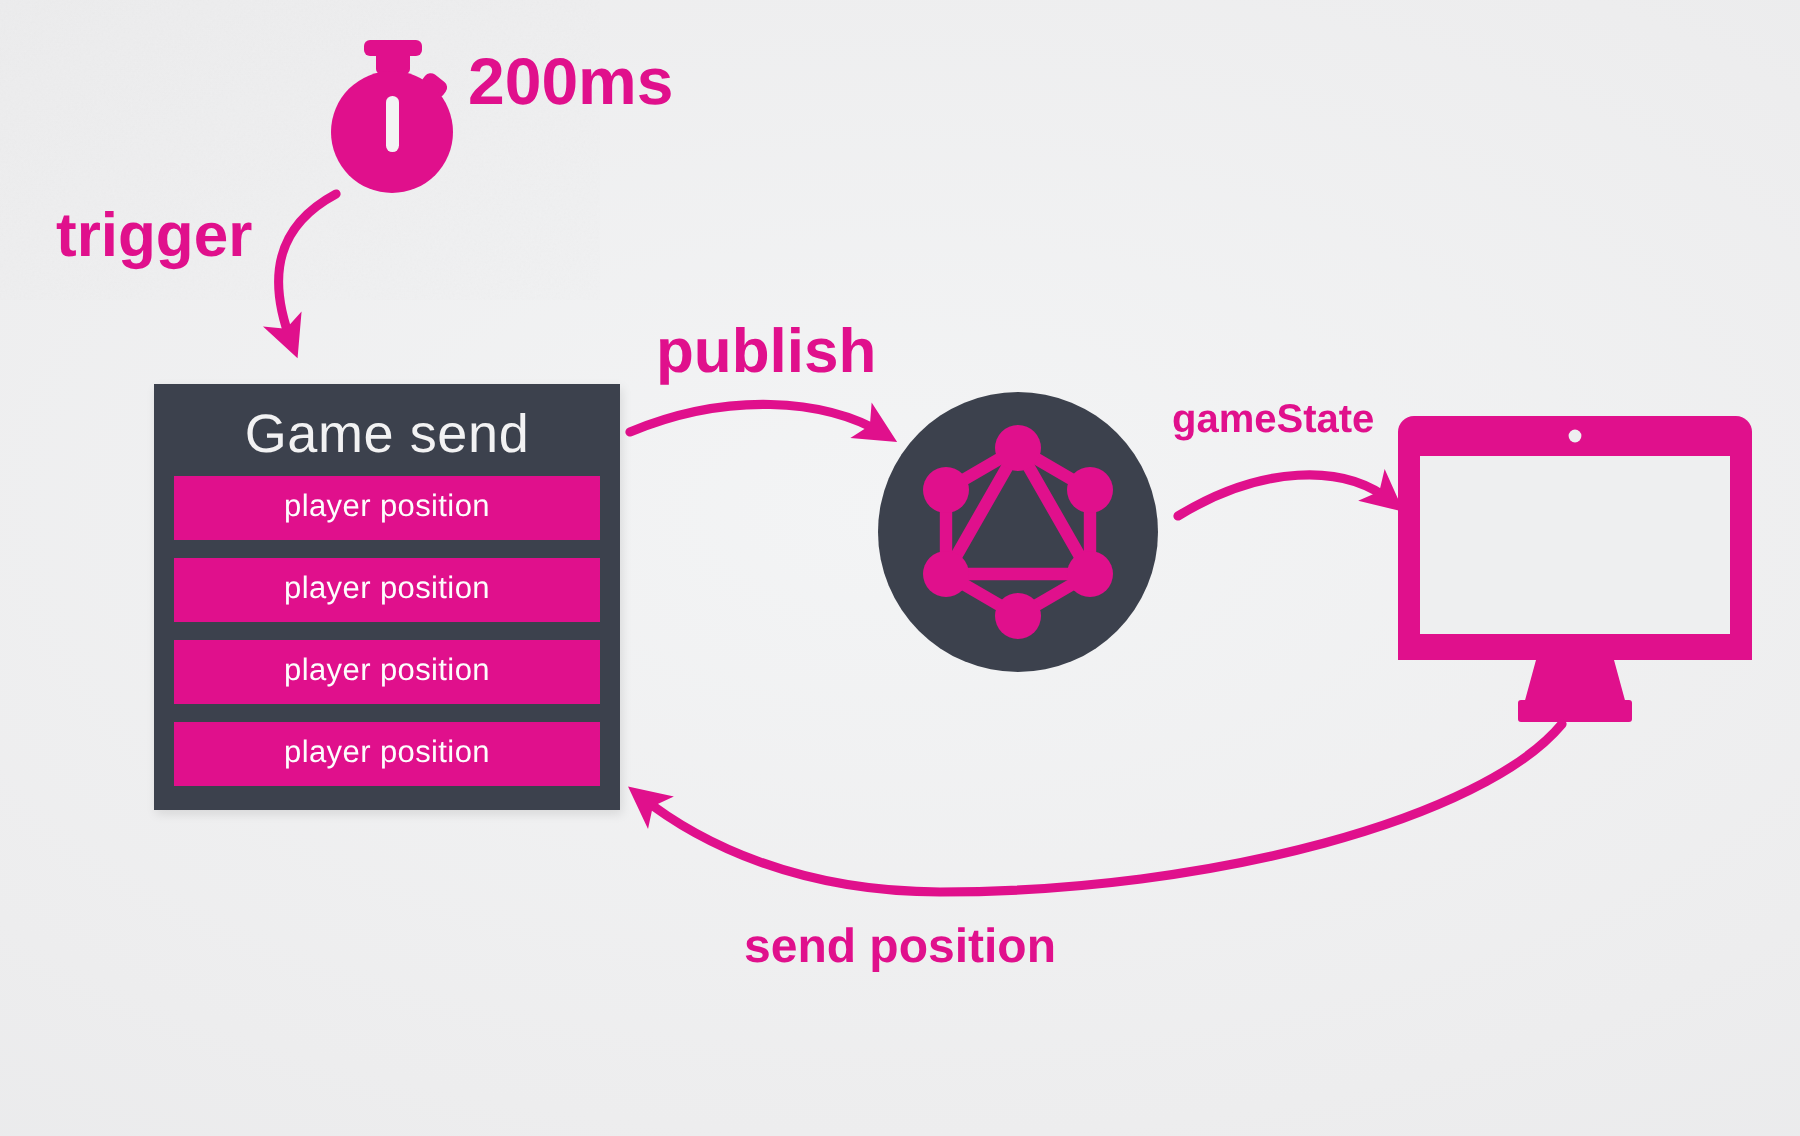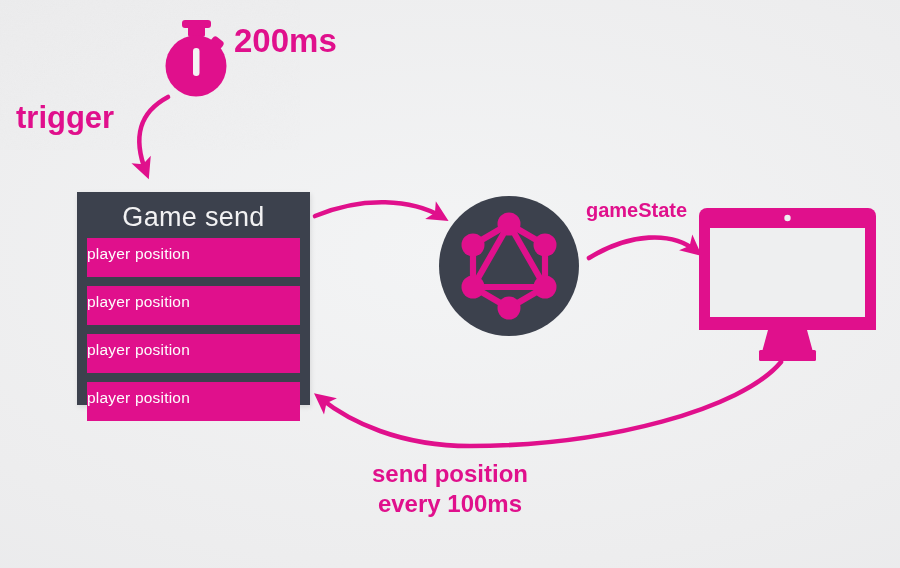--- a/index.html
+++ b/index.html
@@ -58,38 +58,38 @@
     line-height: 38px;
     height: 40px;
     white-space: nowrap;
   }
   .player-row {
     background: #e0108c;
     color: #fdfdfd;
     font-size: 15.5px;
     font-weight: 300;
     letter-spacing: .2px;
-    text-align: left;
-    height: 39px;
+    text-align: center;
+    height: 32px;
     line-height: 32px;
     margin-bottom: 9px;
     white-space: nowrap;
   }
   .player-row:last-child { margin-bottom: 0; }
 
   
   .label {
     position: absolute;
     color: #e0108c;
     font-weight: 700;
     white-space: nowrap;
     line-height: 1.08;
   }
   #label-200ms   { left: 234px; top: 23px;  font-size: 33px; }
-  #label-trigger { left: 16px;  top: 101px; font-size: 31px; }
+  #label-trigger { left: 28px;  top: 101px; font-size: 31px; }
   #label-publish { left: 328px; top: 159px; font-size: 31px; }
   #label-gamestate { left: 586px; top: 200px; font-size: 20px; }
   #label-send-position {
     left: 0; top: 461px; width: 900px;
     text-align: center; font-size: 24px;
   }
   #label-send-position .l2 { display: block; margin-top: 4px; }
 </style>
 </head>
 <body>
@@ -174,21 +174,21 @@
     <div class="player-row">player position</div>
     <div class="player-row">player position</div>
     <div class="player-row">player position</div>
     <div class="player-row">player position</div>
   </div>
 
   <div class="label" id="label-200ms">200ms</div>
 
   <div class="label" id="label-trigger">trigger</div>
 
+  <div class="label" id="label-publish">publish</div>
 
   <div class="label" id="label-gamestate">gameState</div>
 
   <div class="label" id="label-send-position">
     <span class="l1">send position</span>
-    <span class="l2">every 100ms</span>
   </div>
 
 </div>
 
 </body></html>

